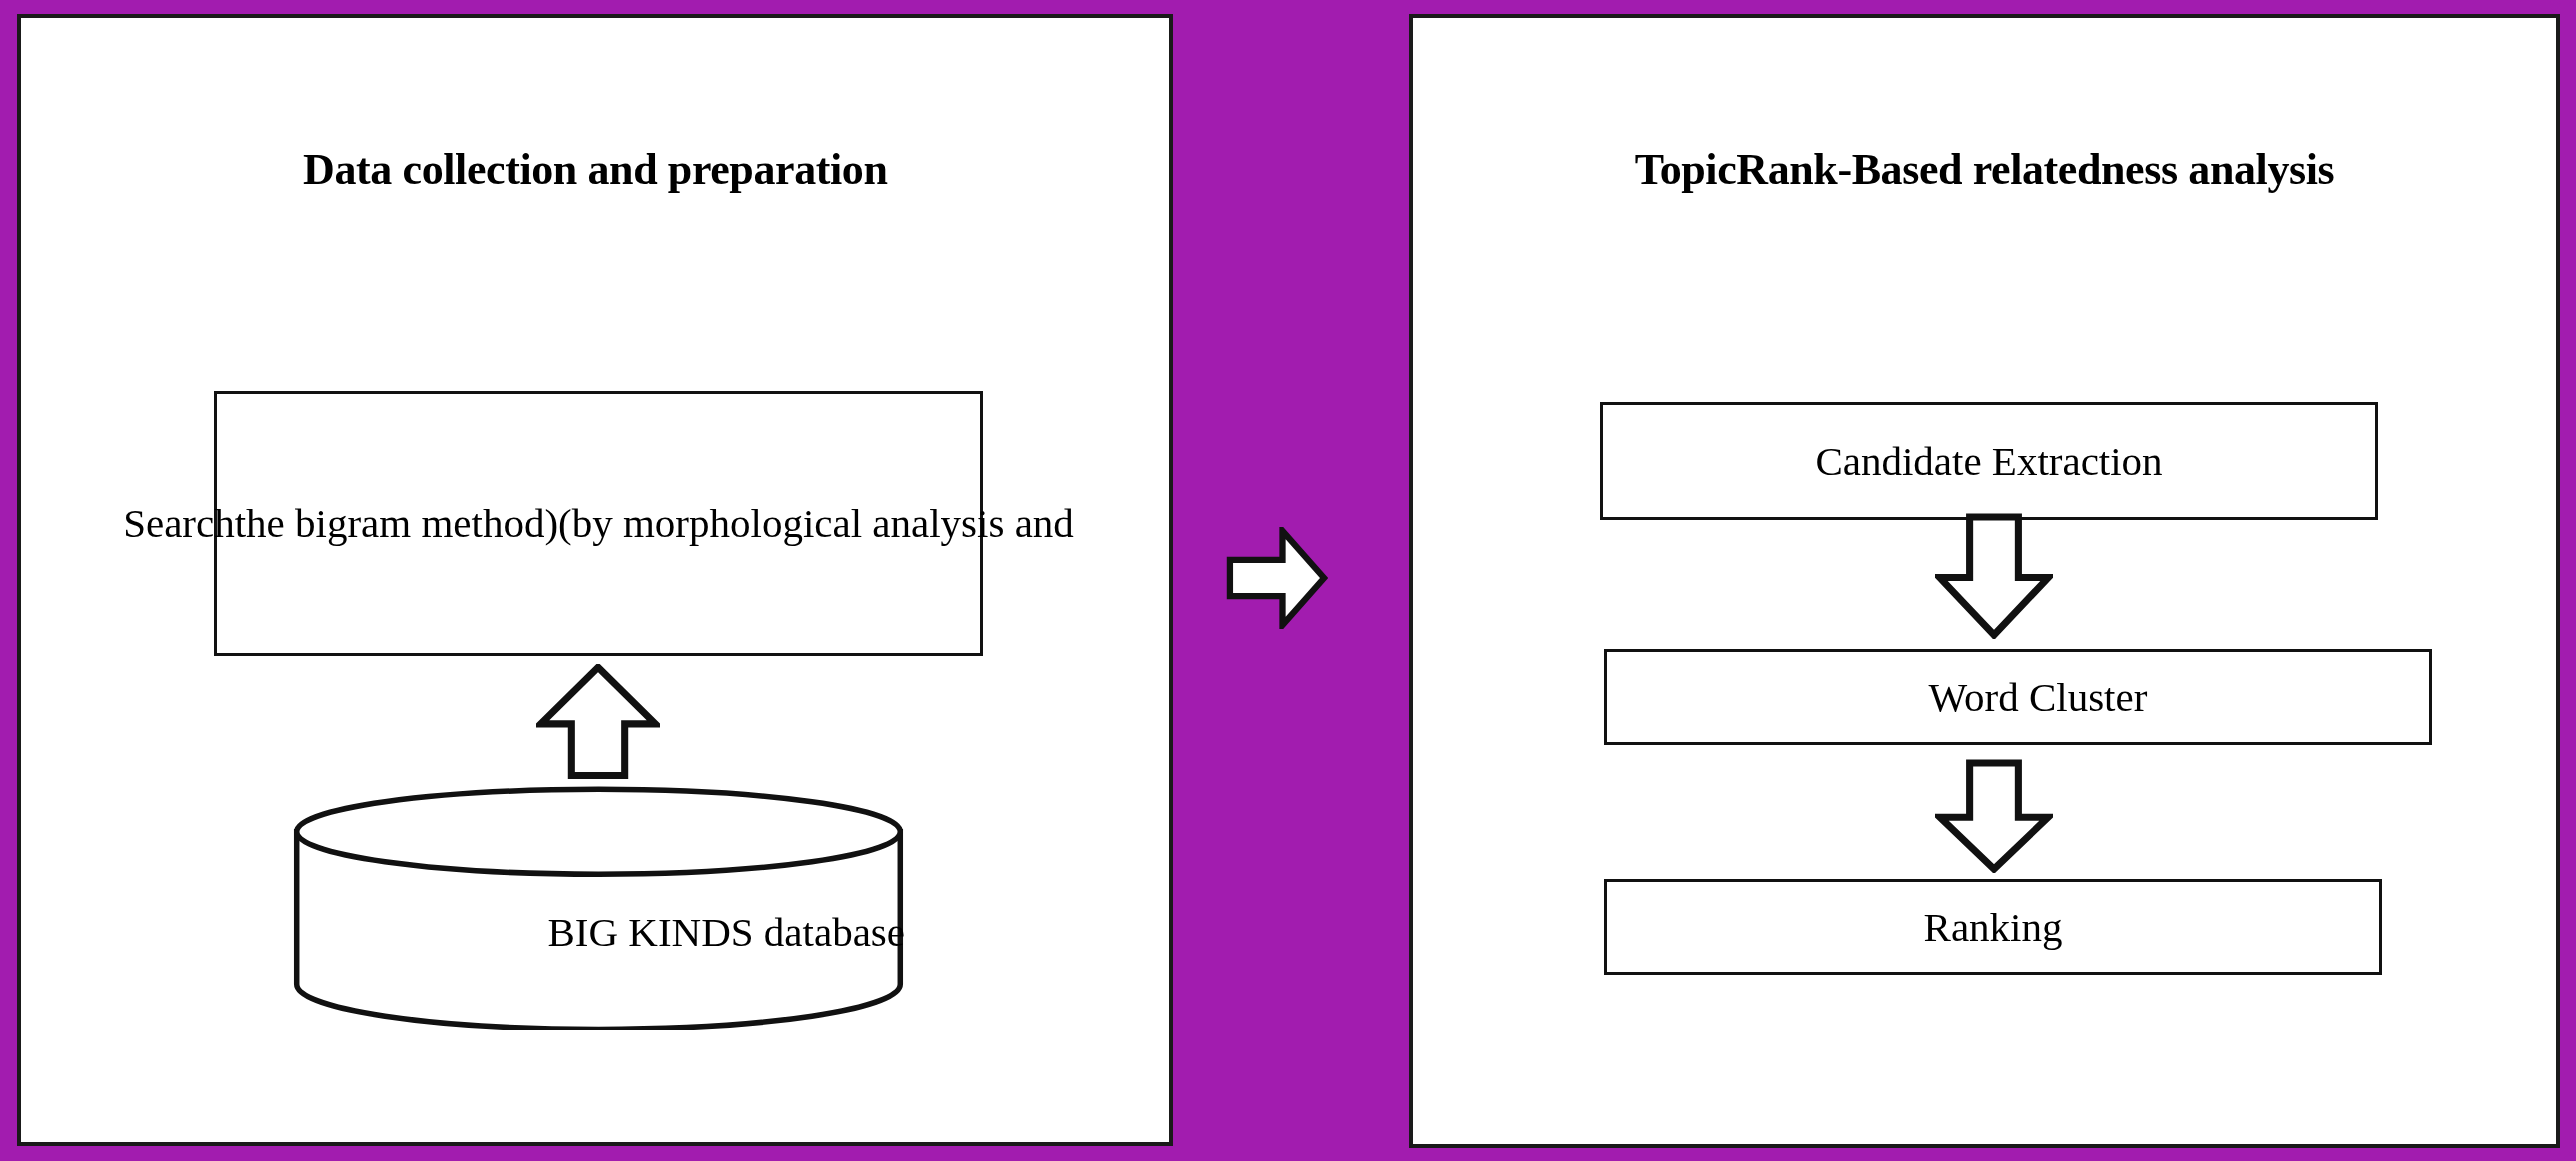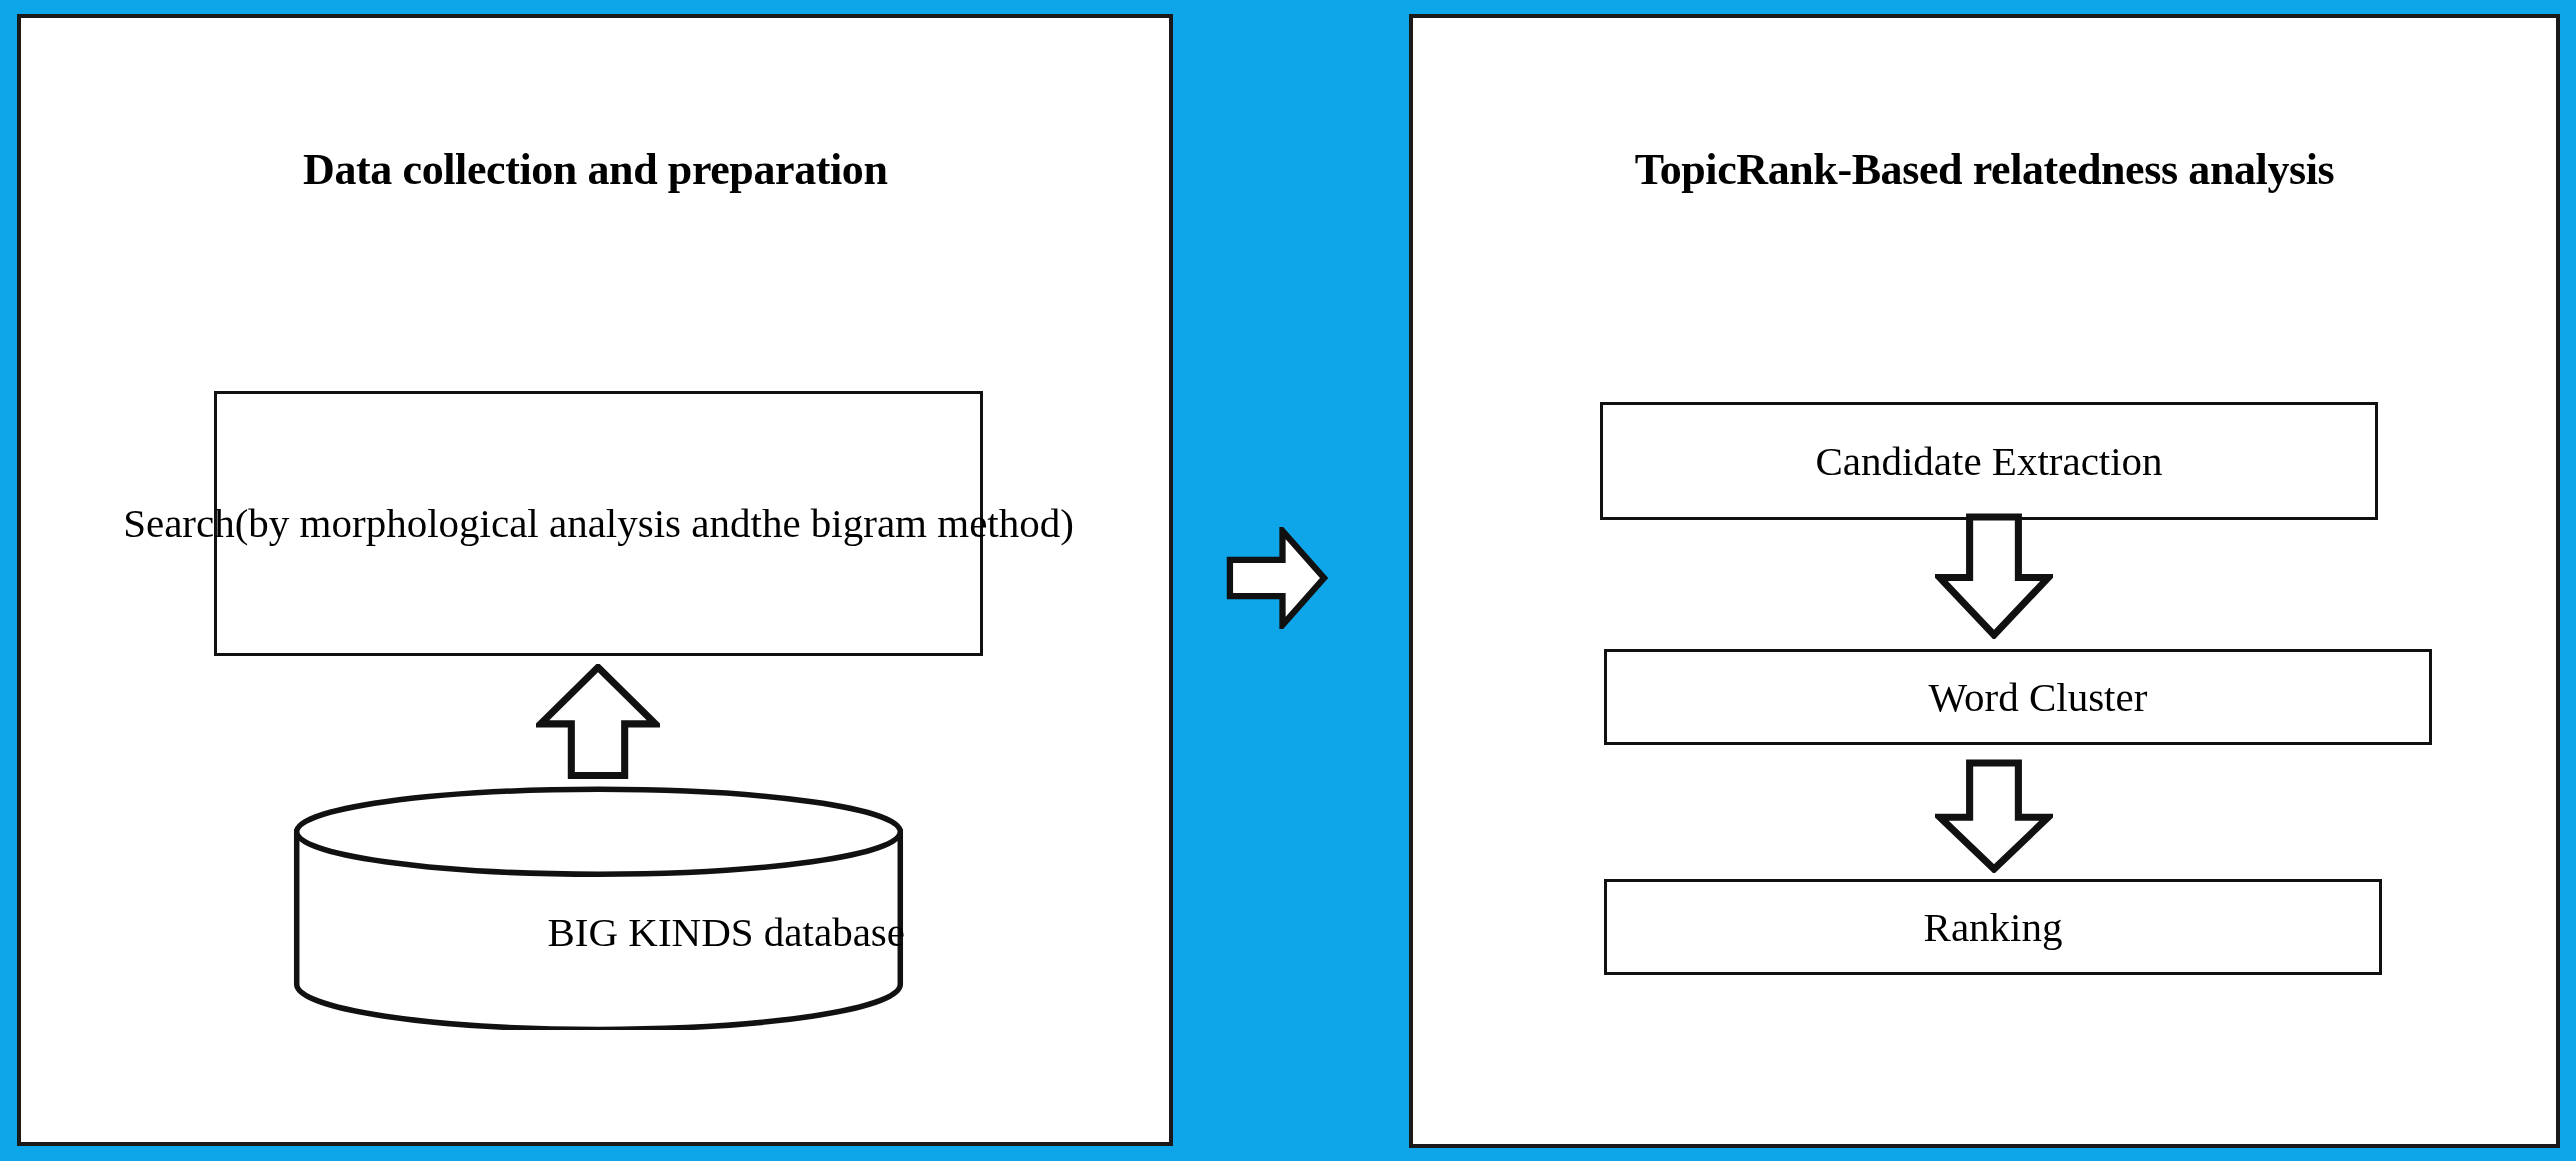--- a/index.html
+++ b/index.html
@@ -4,21 +4,21 @@
 <style>
   html, body {
     margin: 0;
     padding: 0;
     background: #ffffff;
   }
   #canvas {
     position: relative;
     width: 2576px;
     height: 1161px;
-    background: #0ea5e9;
+    background: #a21caf;
     font-family: "Liberation Serif", "DejaVu Serif", serif;
     color: #000000;
     overflow: hidden;
   }
 
   
   .panel {
     position: absolute;
     background: #ffffff;
     border: 4.7px solid #1a1a1a;
@@ -104,22 +104,22 @@
 <body>
 
 <div id="canvas">
 
   <div class="panel" id="panel-left">
     <div class="panel-title">Data collection and preparation</div>
   </div>
 
   <div class="proc-box" id="box-search">
     <span class="line">Search</span>
+    <span class="line">the bigram method)</span>
     <span class="line">(by morphological analysis and</span>
-    <span class="line">the bigram method)</span>
   </div>
 
   <div class="arrow" id="arrow-db-to-search">
     <svg viewBox="0 0 158 146" xmlns="http://www.w3.org/2000/svg">
       <polygon points="79,4 152,76 113,76 113,142 45,142 45,76 6,76" fill="#ffffff" stroke="#111111" stroke-width="9" stroke-linejoin="miter"></polygon>
     </svg>
   </div>
 
   <div id="db-cylinder">
     <svg viewBox="0 0 780 310" xmlns="http://www.w3.org/2000/svg">

